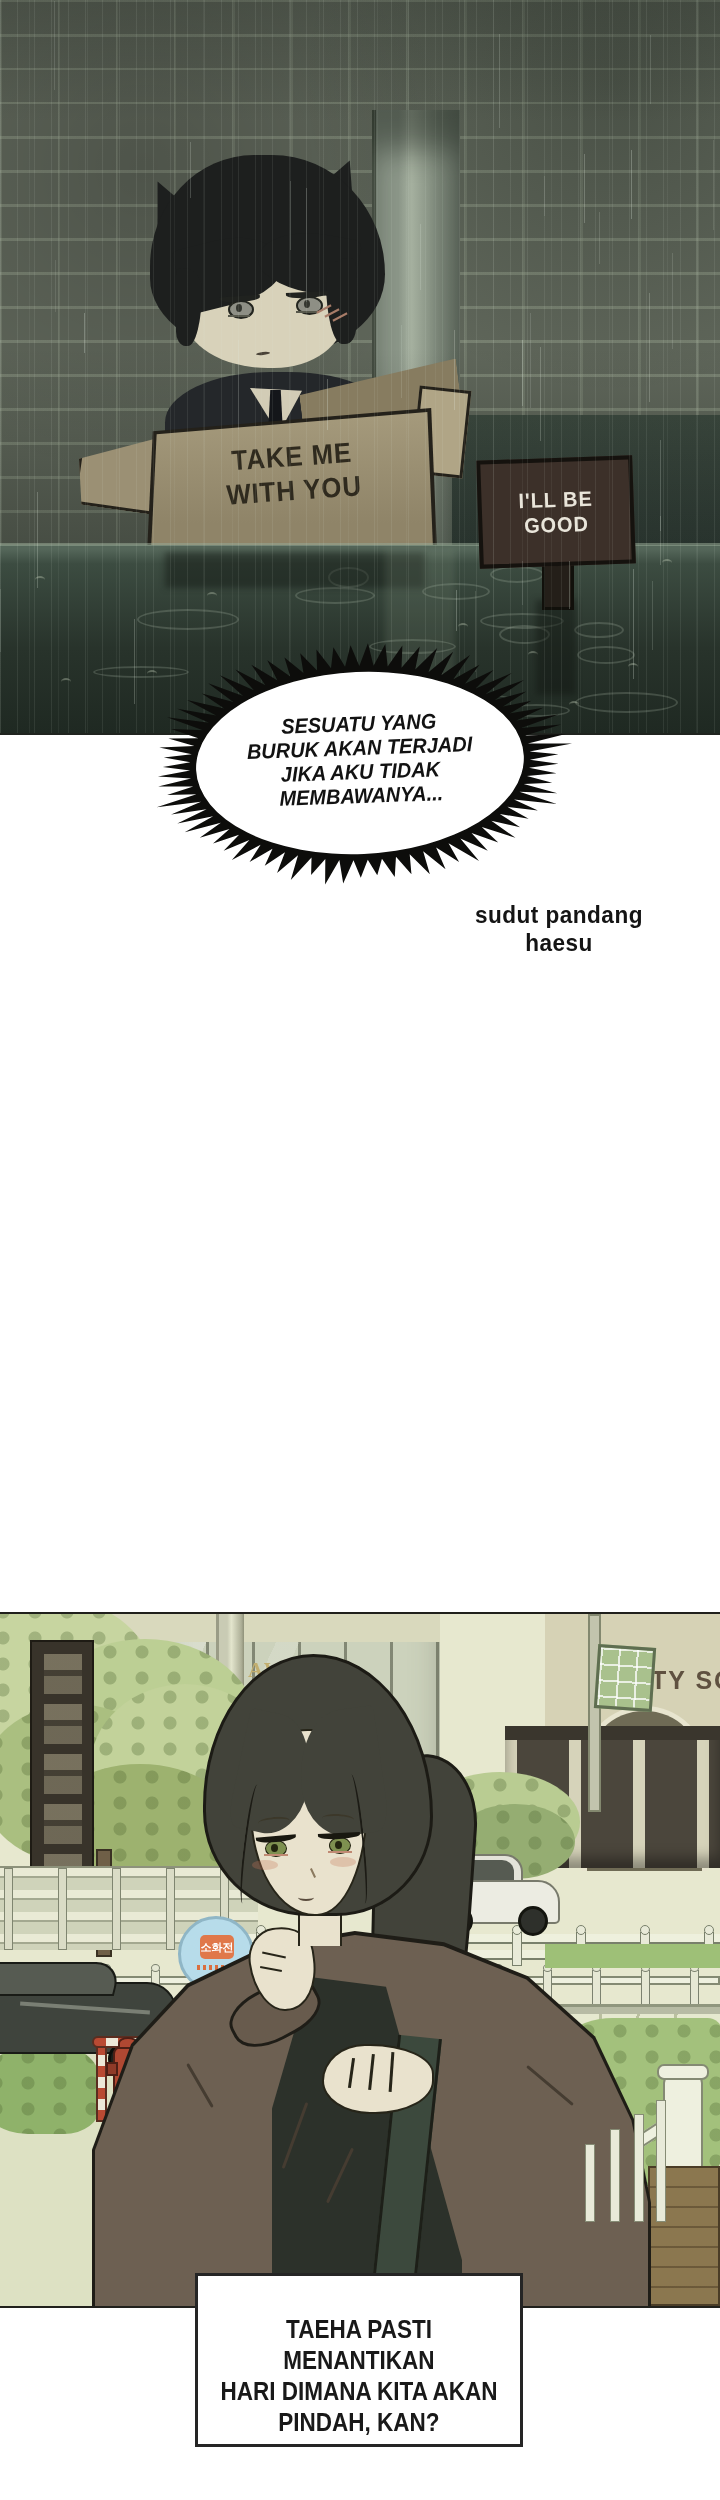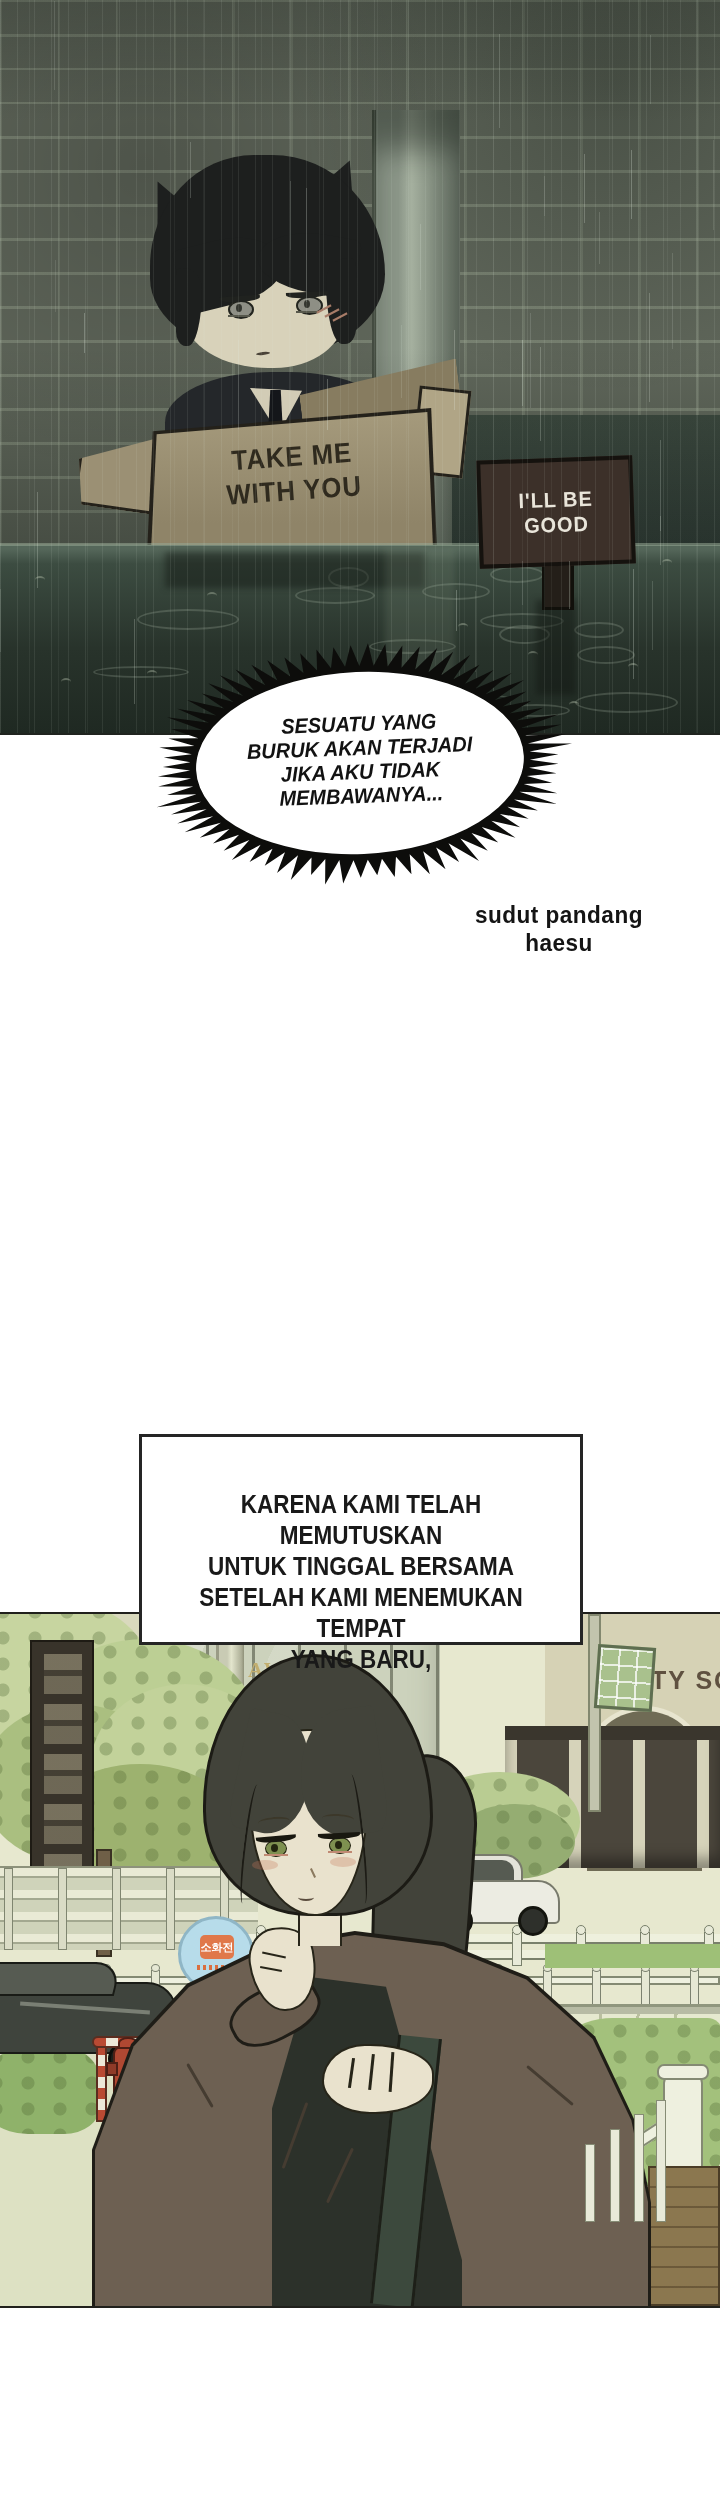--- a/index.html
+++ b/index.html
@@ -394,23 +394,22 @@
   <div style="position: absolute; left: 585px; top: 530px; width: 10px; height: 78px; background: rgb(232, 234, 217); border: 1px solid rgb(134, 140, 117); box-sizing: border-box;"></div>
       <div style="position: absolute; left: 610px; top: 515px; width: 10px; height: 93px; background: rgb(232, 234, 217); border: 1px solid rgb(134, 140, 117); box-sizing: border-box;"></div>
       <div style="position: absolute; left: 634px; top: 500px; width: 10px; height: 108px; background: rgb(232, 234, 217); border: 1px solid rgb(134, 140, 117); box-sizing: border-box;"></div>
       <div style="position: absolute; left: 656px; top: 486px; width: 10px; height: 122px; background: rgb(232, 234, 217); border: 1px solid rgb(134, 140, 117); box-sizing: border-box;"></div>
       <div style="position: absolute; left: 260px; top: 520px; width: 70px; height: 3px; background: rgb(69, 60, 49); border-radius: 2px; transform: rotate(-70deg);"></div>
       <div style="position: absolute; left: 310px; top: 560px; width: 60px; height: 3px; background: rgb(69, 60, 49); border-radius: 2px; transform: rotate(-65deg);"></div>
       <div style="position: absolute; left: 520px; top: 470px; width: 60px; height: 3px; background: rgb(69, 60, 49); border-radius: 2px; transform: rotate(40deg);"></div>
       <div style="position: absolute; left: 175px; top: 470px; width: 50px; height: 3px; background: rgb(69, 60, 49); border-radius: 2px; transform: rotate(60deg);"></div>
     </div>
 
-  <div class="abs nbox" style="left:139px;top:1434px;width:444px;height:211px;padding-top:52px;">
+
+  <div class="abs nbox" style="left:195px;top:2273px;width:328px;height:174px;padding-top:38px;">
     <div class="ntext">
-      <span class="cond">KARENA KAMI TELAH MEMUTUSKAN</span>
-      <span class="cond">UNTUK TINGGAL BERSAMA</span>
-      <span class="cond">SETELAH KAMI MENEMUKAN TEMPAT</span>
-      <span class="cond">YANG BARU,</span>
+      <span class="cond">TAEHA PASTI MENANTIKAN</span>
+      <span class="cond">HARI DIMANA KITA AKAN</span>
+      <span class="cond">PINDAH, KAN?</span>
     </div>
   </div>
 
-
 </div>
 
 </body></html>

